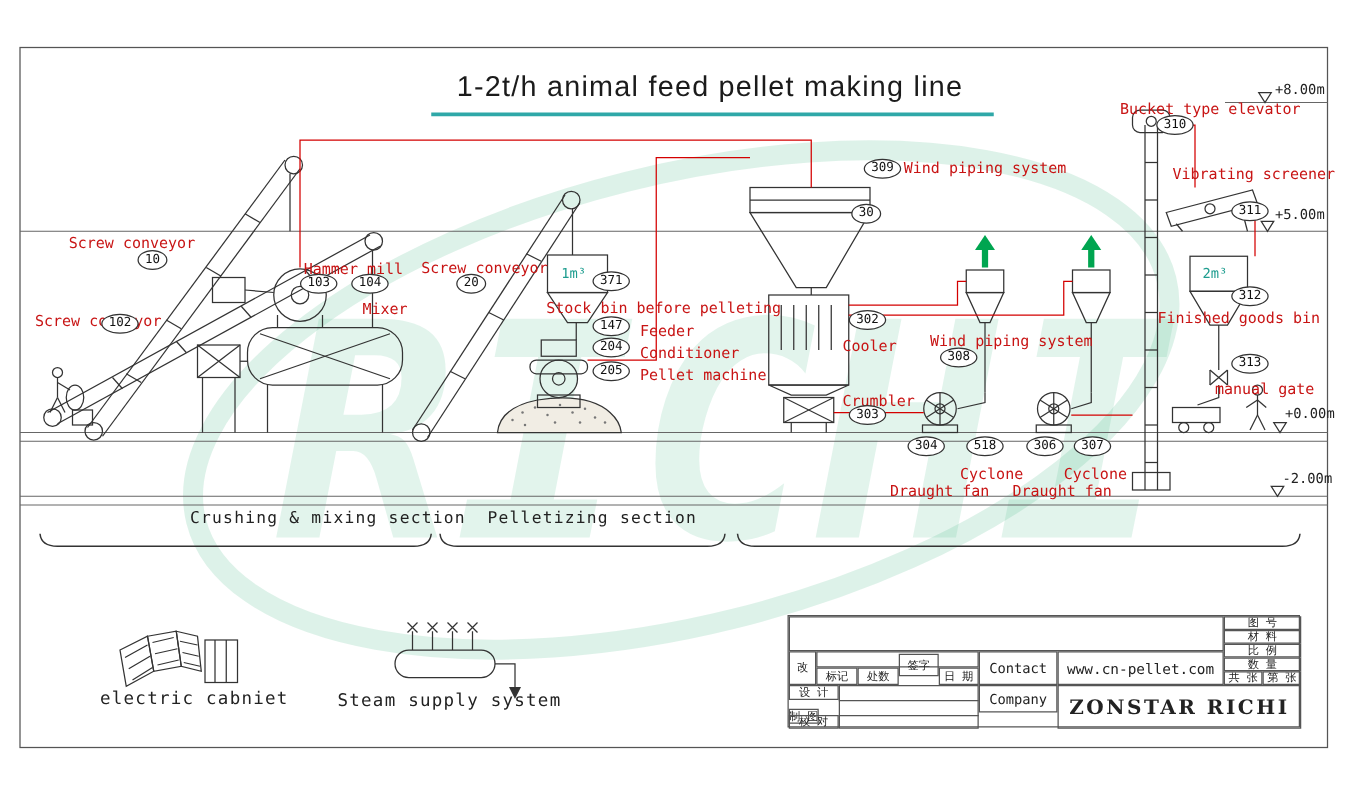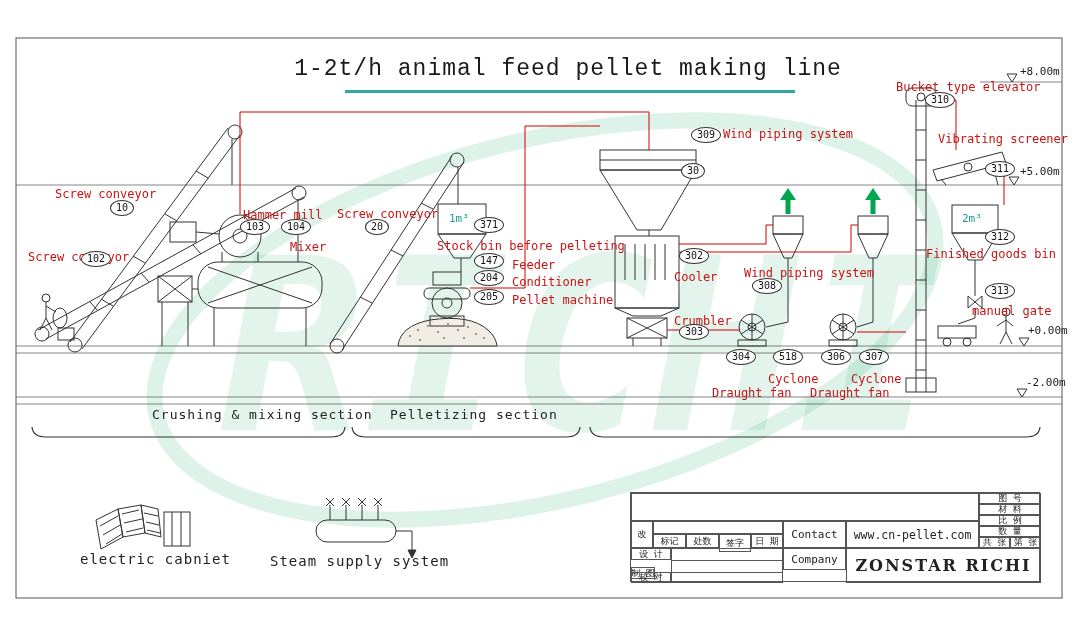--- a/index.html
+++ b/index.html
@@ -7,21 +7,21 @@
          font-family:"DejaVu Sans Mono","Liberation Mono",monospace;}
   #art{position:absolute;left:0;top:0;}
   .lbl{position:absolute;color:#c81414;font-size:12px;line-height:1;white-space:nowrap;}
   .tag{position:absolute;transform:translate(-50%,-50%);border:1px solid #333;border-radius:50%;
        background:#fff;font-size:10px;line-height:1;padding:2px 5px;color:#111;white-space:nowrap;}
   .blk{position:absolute;color:#222;font-size:11px;line-height:1;white-space:nowrap;}
   .vol{position:absolute;color:#1f9d8f;font-size:11px;line-height:1;white-space:nowrap;}
   .sec{position:absolute;color:#222;font-size:13px;letter-spacing:1px;white-space:nowrap;}
   .leg{position:absolute;color:#222;font-size:14px;letter-spacing:1px;white-space:nowrap;}
   #title{position:absolute;left:293px;top:56px;width:550px;text-align:center;font-size:23px;
-         color:#1b1b1b;font-family:Liberation Mono, monospace;letter-spacing:1px;}
+         color:#1b1b1b;font-family:Liberation Sans, sans-serif;letter-spacing:1px;}
   #title-underline{position:absolute;left:345px;top:90px;width:450px;height:3px;background:#2fa8a8;}
   #tblock{position:absolute;left:630px;top:492px;width:410px;height:90px;border:1px solid #555;box-sizing:border-box;}
   .tb{position:absolute;border:1px solid #555;box-sizing:border-box;display:flex;align-items:center;
       justify-content:center;color:#222;font-size:9px;white-space:nowrap;overflow:hidden;}
   .tb-line{position:absolute;background:#555;}
   .tb-big{font-family:"DejaVu Serif","Liberation Serif",serif;font-size:16px;font-weight:bold;letter-spacing:2px;}
   .tb-url{font-size:11.5px;}
   .tb-en{font-size:11px;}
 </style>
 </head>
@@ -344,21 +344,21 @@
 
   <div class="leg" style="left:80px;top:551px">electric cabniet</div>
   <div class="leg" style="left:270px;top:553px">Steam supply system</div>
 
   <div id="tblock">
     <div class="tb" style="left:0;top:0;width:348px;height:28px"></div>
     <div class="tb" style="left:0;top:28px;width:22px;height:27px">改</div>
     <div class="tb" style="left:22px;top:28px;width:130px;height:13px"></div>
     <div class="tb" style="left:22px;top:41px;width:33px;height:14px">标记</div>
     <div class="tb" style="left:55px;top:41px;width:33px;height:14px">处数</div>
-    <div class="tb" style="left:88px;top:41px;width:32px;height:18px">签字</div>
+    <div class="tb" style="left:88px;top:30px;width:32px;height:18px">签字</div>
     <div class="tb" style="left:120px;top:41px;width:32px;height:14px">日 期</div>
     <div class="tb tb-en" style="left:152px;top:28px;width:63px;height:27px">Contact</div>
     <div class="tb tb-url" style="left:215px;top:28px;width:133px;height:27px">www.cn-pellet.com</div>
     <div class="tb tb-en" style="left:152px;top:55px;width:63px;height:22px">Company</div>
     <div class="tb tb-big" style="left:215px;top:55px;width:195px;height:35px">ZONSTAR RICHI</div>
     <div class="tb" style="left:0;top:55px;width:40px;height:12px">设 计</div>
     <div class="tb" style="left:0;top:74px;width:24px;height:12px">制 图</div>
     <div class="tb" style="left:0;top:79px;width:40px;height:11px">校 对</div>
     <div class="tb" style="left:40px;top:55px;width:112px;height:35px"></div>
     <div class="tb-line" style="left:40px;top:67px;width:112px;height:1px"></div>

